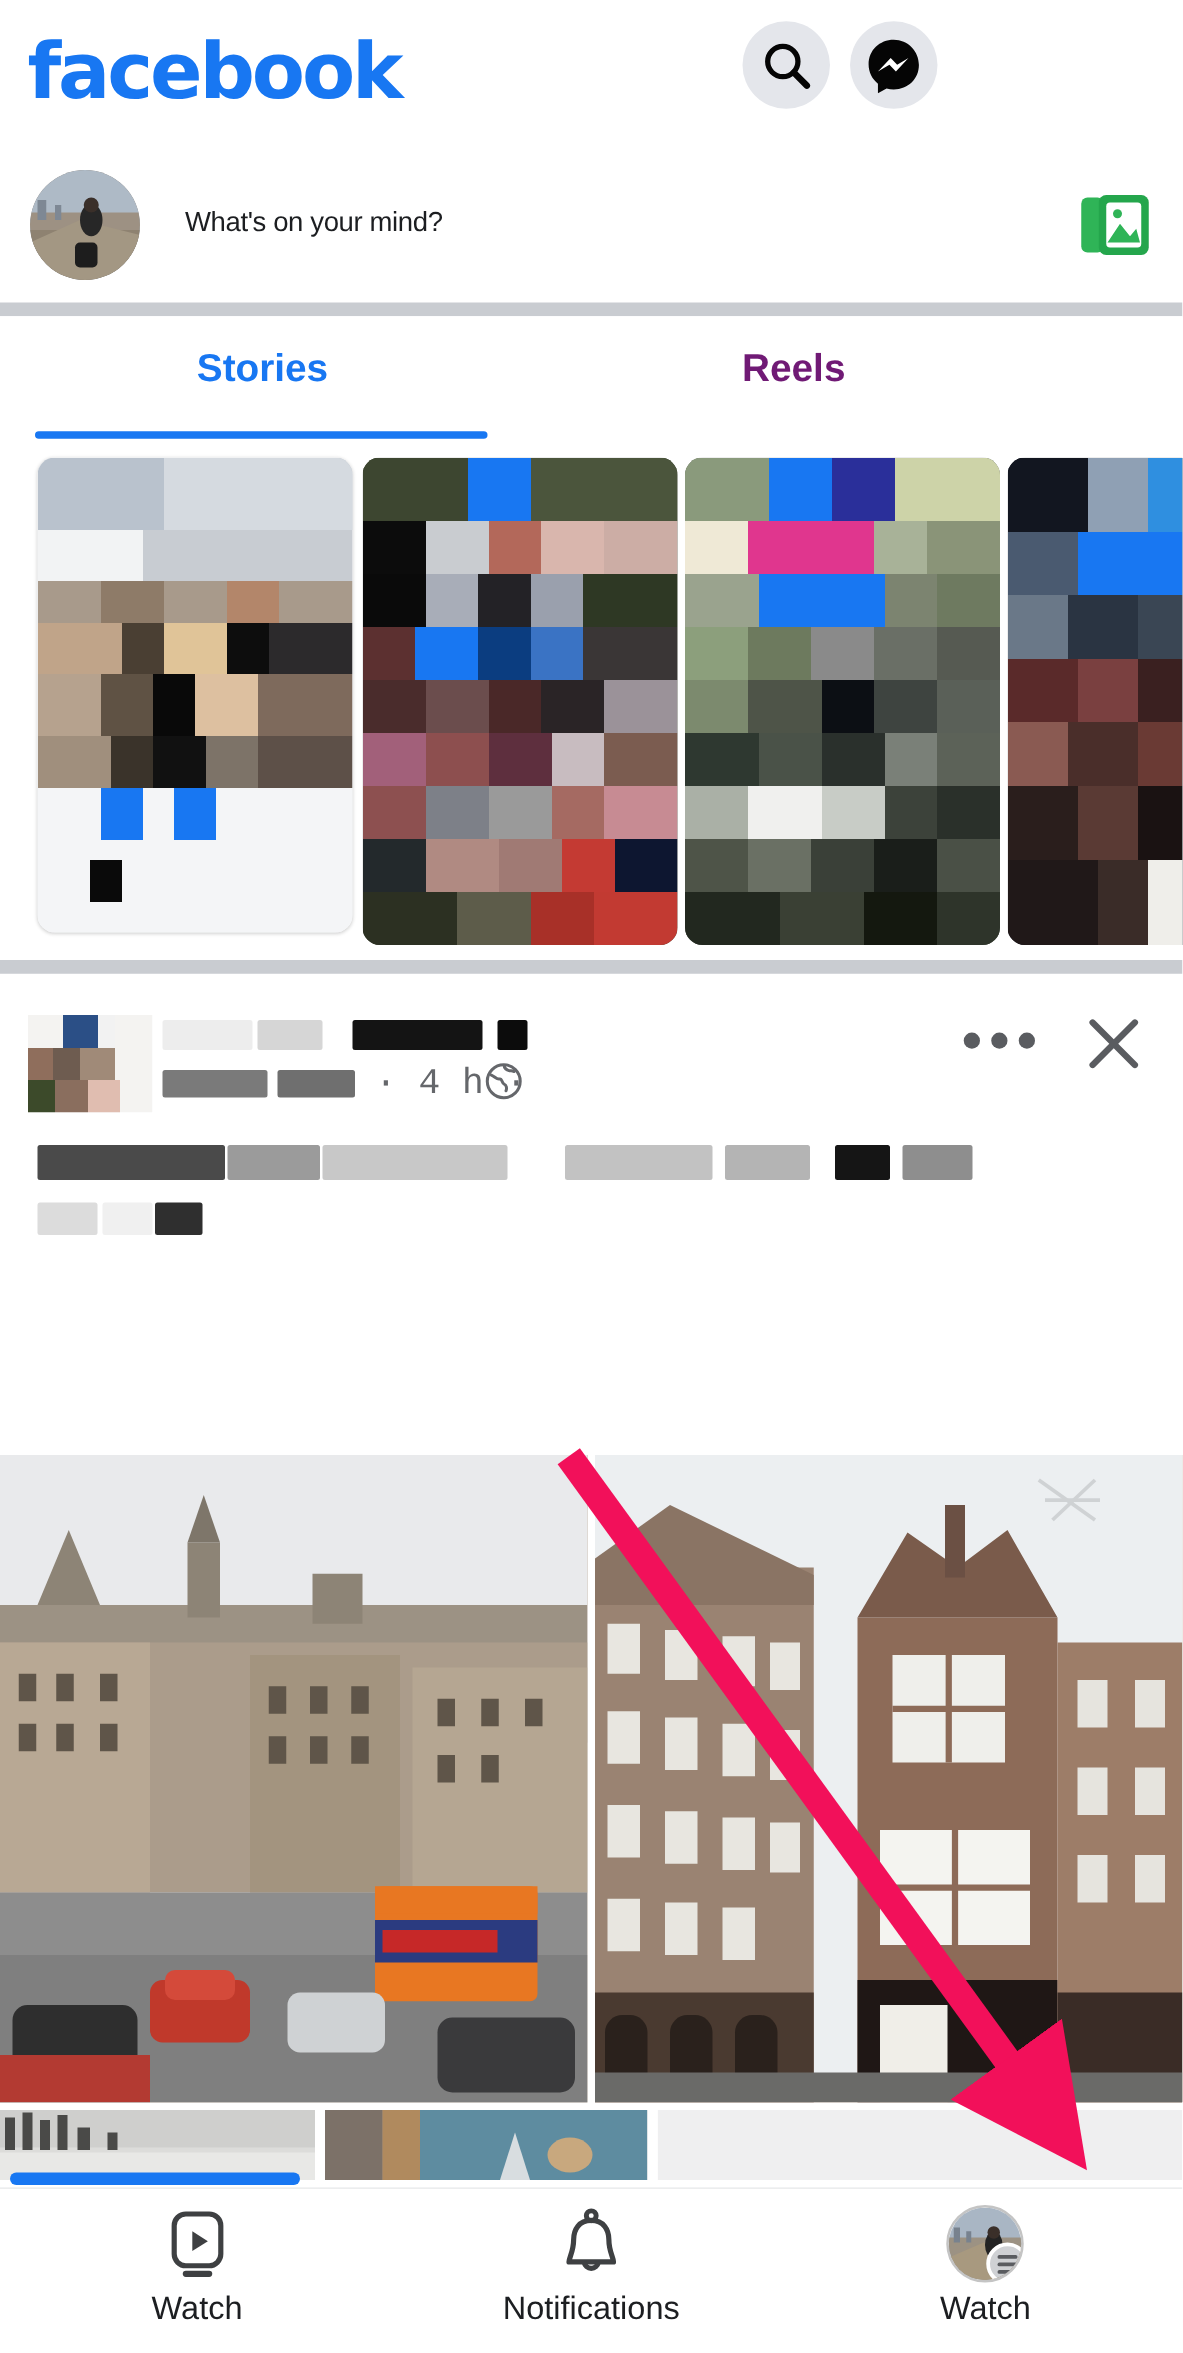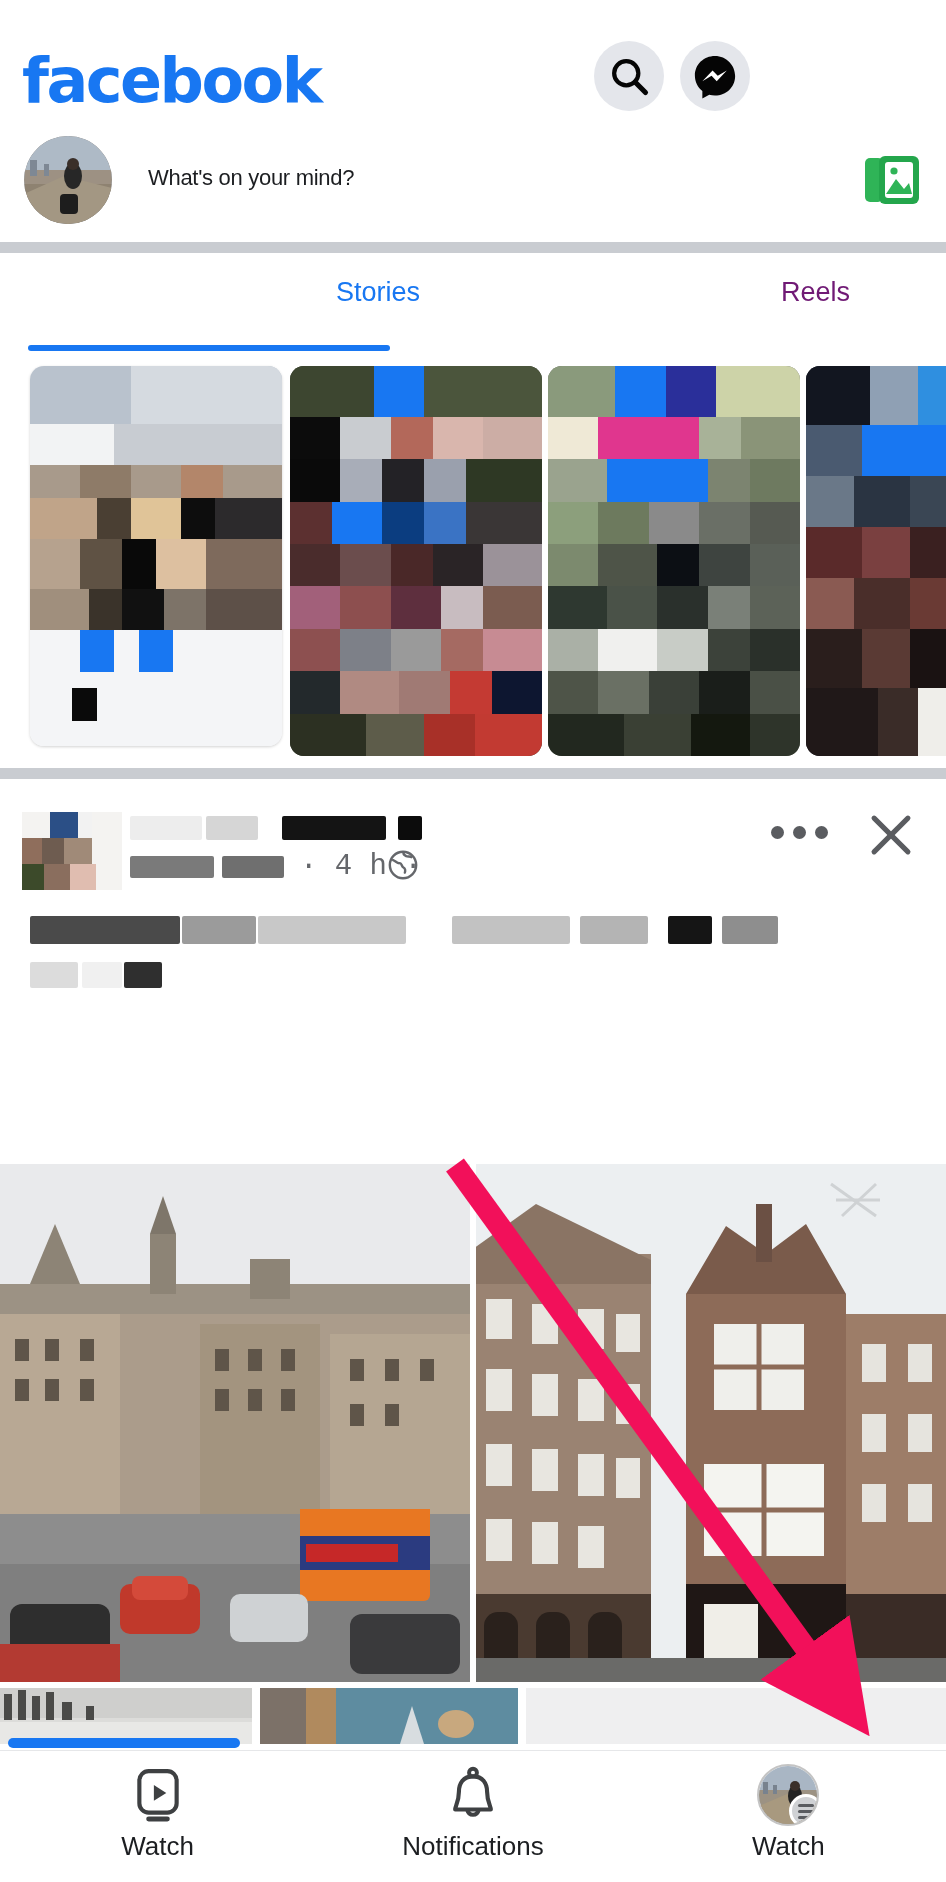--- a/index.html
+++ b/index.html
@@ -4,21 +4,21 @@
 <style>
   * { box-sizing: border-box; margin: 0; padding: 0; }
   html, body {
     width: 946px; height: 1882px;
     font-family: "Liberation Sans", sans-serif;
     background: #ffffff; overflow: hidden;
   }
   #app { position: relative; width: 946px; height: 1882px; background: #fff; }
 
   
-  .header { position: absolute; left: 0; top: 0; width: 768px; height: 118px; background: #fff; margin-top: 24px; }
+  .header { position: absolute; left: 0; top: 0; width: 768px; height: 118px; background: #fff; }
   .fb-logo {
     position: absolute; left: 22px; top: 20px;
     font-size: 62px; font-weight: 700; color: #1877F2;
     letter-spacing: -2.5px; font-family: "DejaVu Sans", sans-serif;
   }
   .hdr-btns { position: absolute; right: 18px; top: 17px; display: flex; gap: 16px; }
   .circ-btn {
     width: 70px; height: 70px; border-radius: 50%;
     background: #E4E6EB; display: flex; align-items: center; justify-content: center;
   }
@@ -33,22 +33,22 @@
     position: absolute; left: 148px; top: 47px;
     font-size: 22px; color: #1c1e21; letter-spacing: -0.3px;
   }
   .photo-icon { position: absolute; right: 25px; top: 36px; }
 
   .divider { position: absolute; left: 0; width: 946px; height: 11px; background: #C9CCD1; }
 
   
   .tabs { position: absolute; left: 0; top: 253px; width: 946px; height: 105px; background: #fff; }
   .tab {
-    position: absolute; top: 24px; width: 420px; text-align: right;
-    font-size: 27px; font-weight: 400;
+    position: absolute; top: 24px; width: 420px; text-align: center;
+    font-size: 31px; font-weight: 700;
   }
   .tab.stories { left: 0; color: #1877F2; }
   .tab.reels { left: 420px; color: #701a75; width: 430px; }
   .tab-underline {
     position: absolute; left: 28px; top: 92px; width: 362px; height: 6px;
     background: #1877F2; border-radius: 3px;
   }
 
   
   .stories-wrap {

